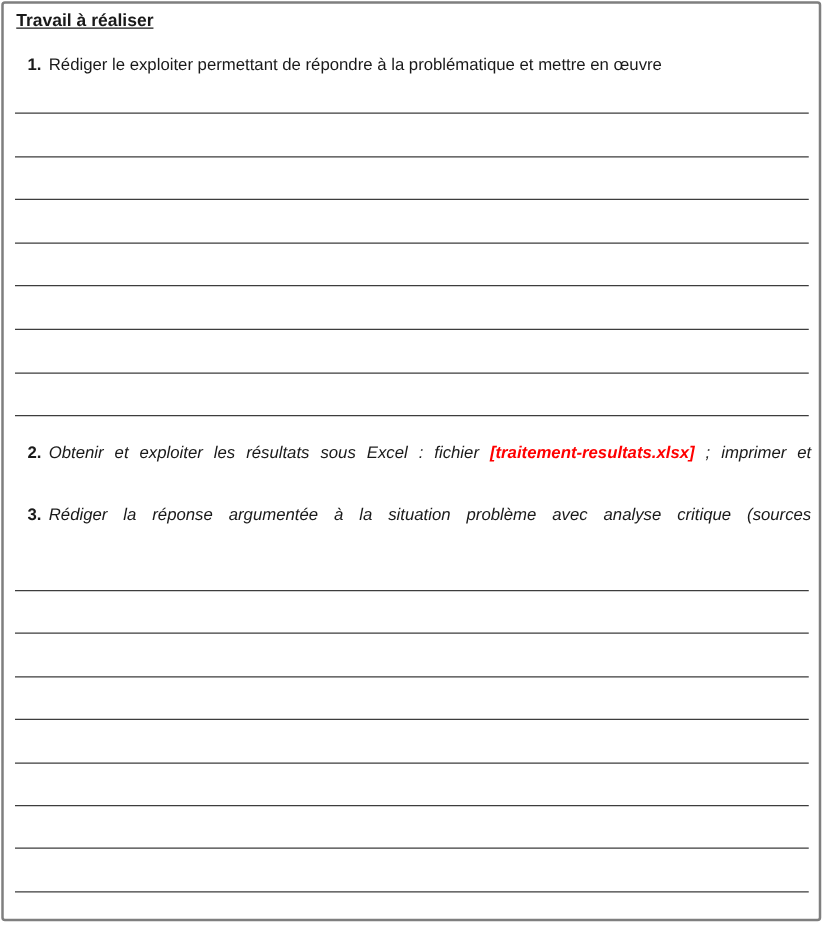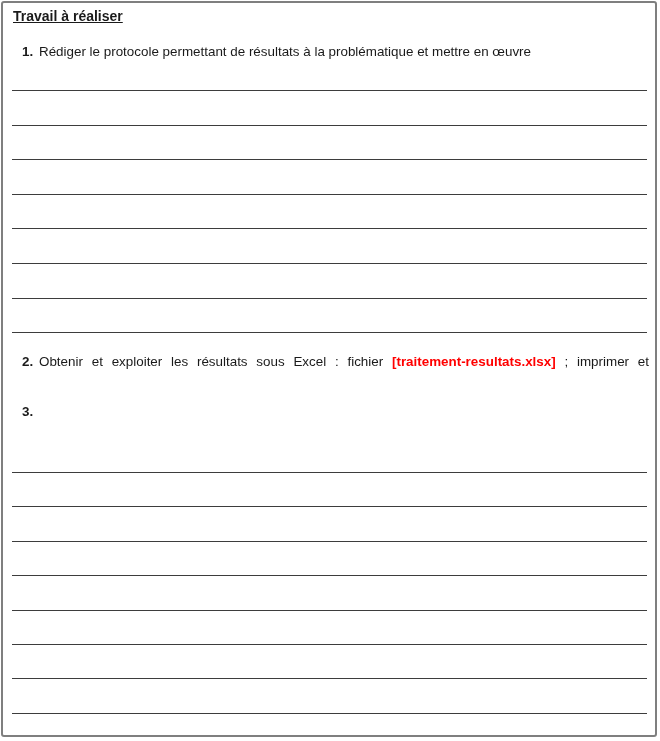--- a/index.html
+++ b/index.html
@@ -39,20 +39,21 @@
     position: absolute;
     left: 0; top: 0;
     font-weight: bold;
   }
   .task .txt { margin-left: 17px; }
 
   .jline {
     text-align: justify;
     text-align-last: justify;
     text-justify: inter-word;
+    font-style: italic;
   }
 
   #task1 { top: 41px; }
   #task2 { top: 351px; }
   #task3 { top: 401px; }
 
   .red { color: #ff0000; font-weight: bold; }
 
   .rules {
     position: absolute;
@@ -70,21 +71,21 @@
 </head>
 <body>
 
 <div class="page">
 
   <div class="title">Travail à réaliser</div>
 
   <div class="task" id="task1">
     <span class="num">1.</span>
     <div class="txt">
-      <div>Rédiger le protocole permettant de résultats à la problématique et mettre en œuvre</div>
+      <div>Rédiger le exploiter permettant de répondre à la problématique et mettre en œuvre</div>
     </div>
   </div>
 
   <div class="rules" id="rules1">
       <div class="rule"></div>
       <div class="rule"></div>
       <div class="rule"></div>
       <div class="rule"></div>
       <div class="rule"></div>
       <div class="rule"></div>
@@ -95,20 +96,21 @@
   <div class="task" id="task2">
     <span class="num">2.</span>
     <div class="txt">
       <div class="jline"><span>Obtenir et exploiter les résultats sous Excel : fichier </span><span class="red">[traitement-resultats.xlsx]</span><span> ; imprimer et</span></div>
     </div>
   </div>
 
   <div class="task" id="task3">
     <span class="num">3.</span>
     <div class="txt">
+      <div class="jline">Rédiger la réponse argumentée à la situation problème avec analyse critique (sources</div>
     </div>
   </div>
 
   <div class="rules" id="rules2">
       <div class="rule"></div>
       <div class="rule"></div>
       <div class="rule"></div>
       <div class="rule"></div>
       <div class="rule"></div>
       <div class="rule"></div>

